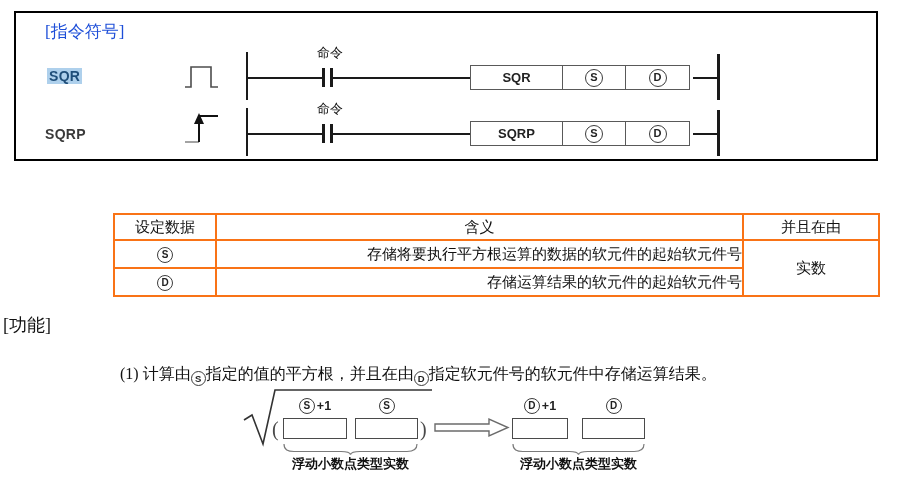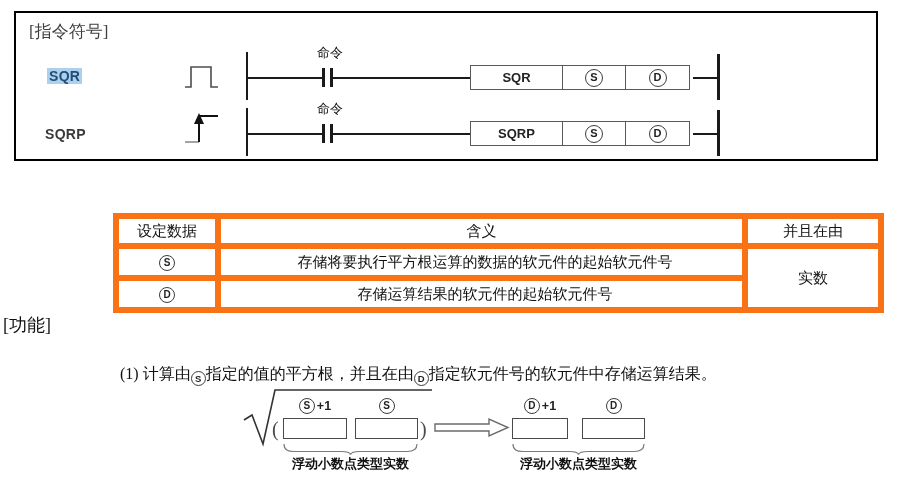--- a/index.html
+++ b/index.html
@@ -2,21 +2,21 @@
 <html><head>
 <meta charset="utf-8">
 <style>
   html,body{margin:0;padding:0;background:#fff;}
   .page{position:relative;width:922px;height:480px;background:#ffffff;overflow:hidden;
         font-family:"Liberation Serif","DejaVu Serif",serif;color:#1a1a1a;}
   .abs{position:absolute;}
 
   
   .instr-panel{left:14px;top:11px;width:860px;height:146px;border:2px solid #000;background:#fff;}
-  .panel-label{font-size:17px;color:#404040;white-space:nowrap;}
+  .panel-label{font-size:17px;color:#1d4ed8;white-space:nowrap;margin-left:16px;}
   .mnemonic{font-family:"Liberation Sans","DejaVu Sans",sans-serif;font-size:14px;font-weight:600;
             letter-spacing:.3px;color:#3a3a3a;white-space:nowrap;}
   .mnemonic.hl{color:#1f4e79;background:#aed0ec;padding:0 2px;}
   .wire{background:#1a1a1a;}
   .cmd-label{font-size:13px;color:#111;text-align:center;white-space:nowrap;}
 
   .instr-block{display:flex;width:220px;height:25px;border:1.5px solid #595959;background:#fff;box-sizing:border-box;}
   .instr-block .cell{display:flex;align-items:center;justify-content:center;box-sizing:border-box;}
   .instr-block .c1{width:92px;border-right:1.5px solid #595959;
                    font-family:"Liberation Sans","DejaVu Sans",sans-serif;font-size:13px;font-weight:600;color:#222;}
@@ -29,25 +29,25 @@
   .circ.big{width:18px;height:18px;font-size:11px;}
   .circ.mid{width:16px;height:16px;font-size:10px;}
   .circ.sm{width:15px;height:15px;font-size:9.5px;vertical-align:-3px;}
 
   
   .sec-title{font-size:18px;color:#111;white-space:nowrap;}
 
   
   .settings-table{position:absolute;left:113px;top:213px;width:765px;table-layout:fixed;
                   border-collapse:collapse;border:2px solid #000;font-size:15px;color:#111;}
-  .settings-table th,.settings-table td{border:6px solid #f97316;padding:0;font-weight:normal;}
+  .settings-table th,.settings-table td{border:2px solid #f97316;padding:0;font-weight:normal;}
   .settings-table th{height:24px;text-align:center;}
   .settings-table td{height:26px;}
   .td-center{text-align:center;vertical-align:middle;}
-  .td-meaning{text-align:center;padding-left:7px !important;}
+  .td-meaning{text-align:right;padding-left:7px !important;}
 
   
   .func-text{font-size:16px;color:#111;white-space:nowrap;}
 
   
   .dbox{position:absolute;height:21px;border:1.3px solid #4a4a4a;background:#fff;box-sizing:border-box;}
   .dlab{position:absolute;display:flex;align-items:center;justify-content:center;gap:2px;height:17px;}
   .dlab .suffix{font-family:"Liberation Sans","DejaVu Sans",sans-serif;font-size:12.5px;font-weight:700;color:#222;}
   .paren{position:absolute;font-size:20px;color:#4a4a4a;}
   .dcap{position:absolute;text-align:center;font-size:13px;font-weight:bold;color:#111;white-space:nowrap;}

